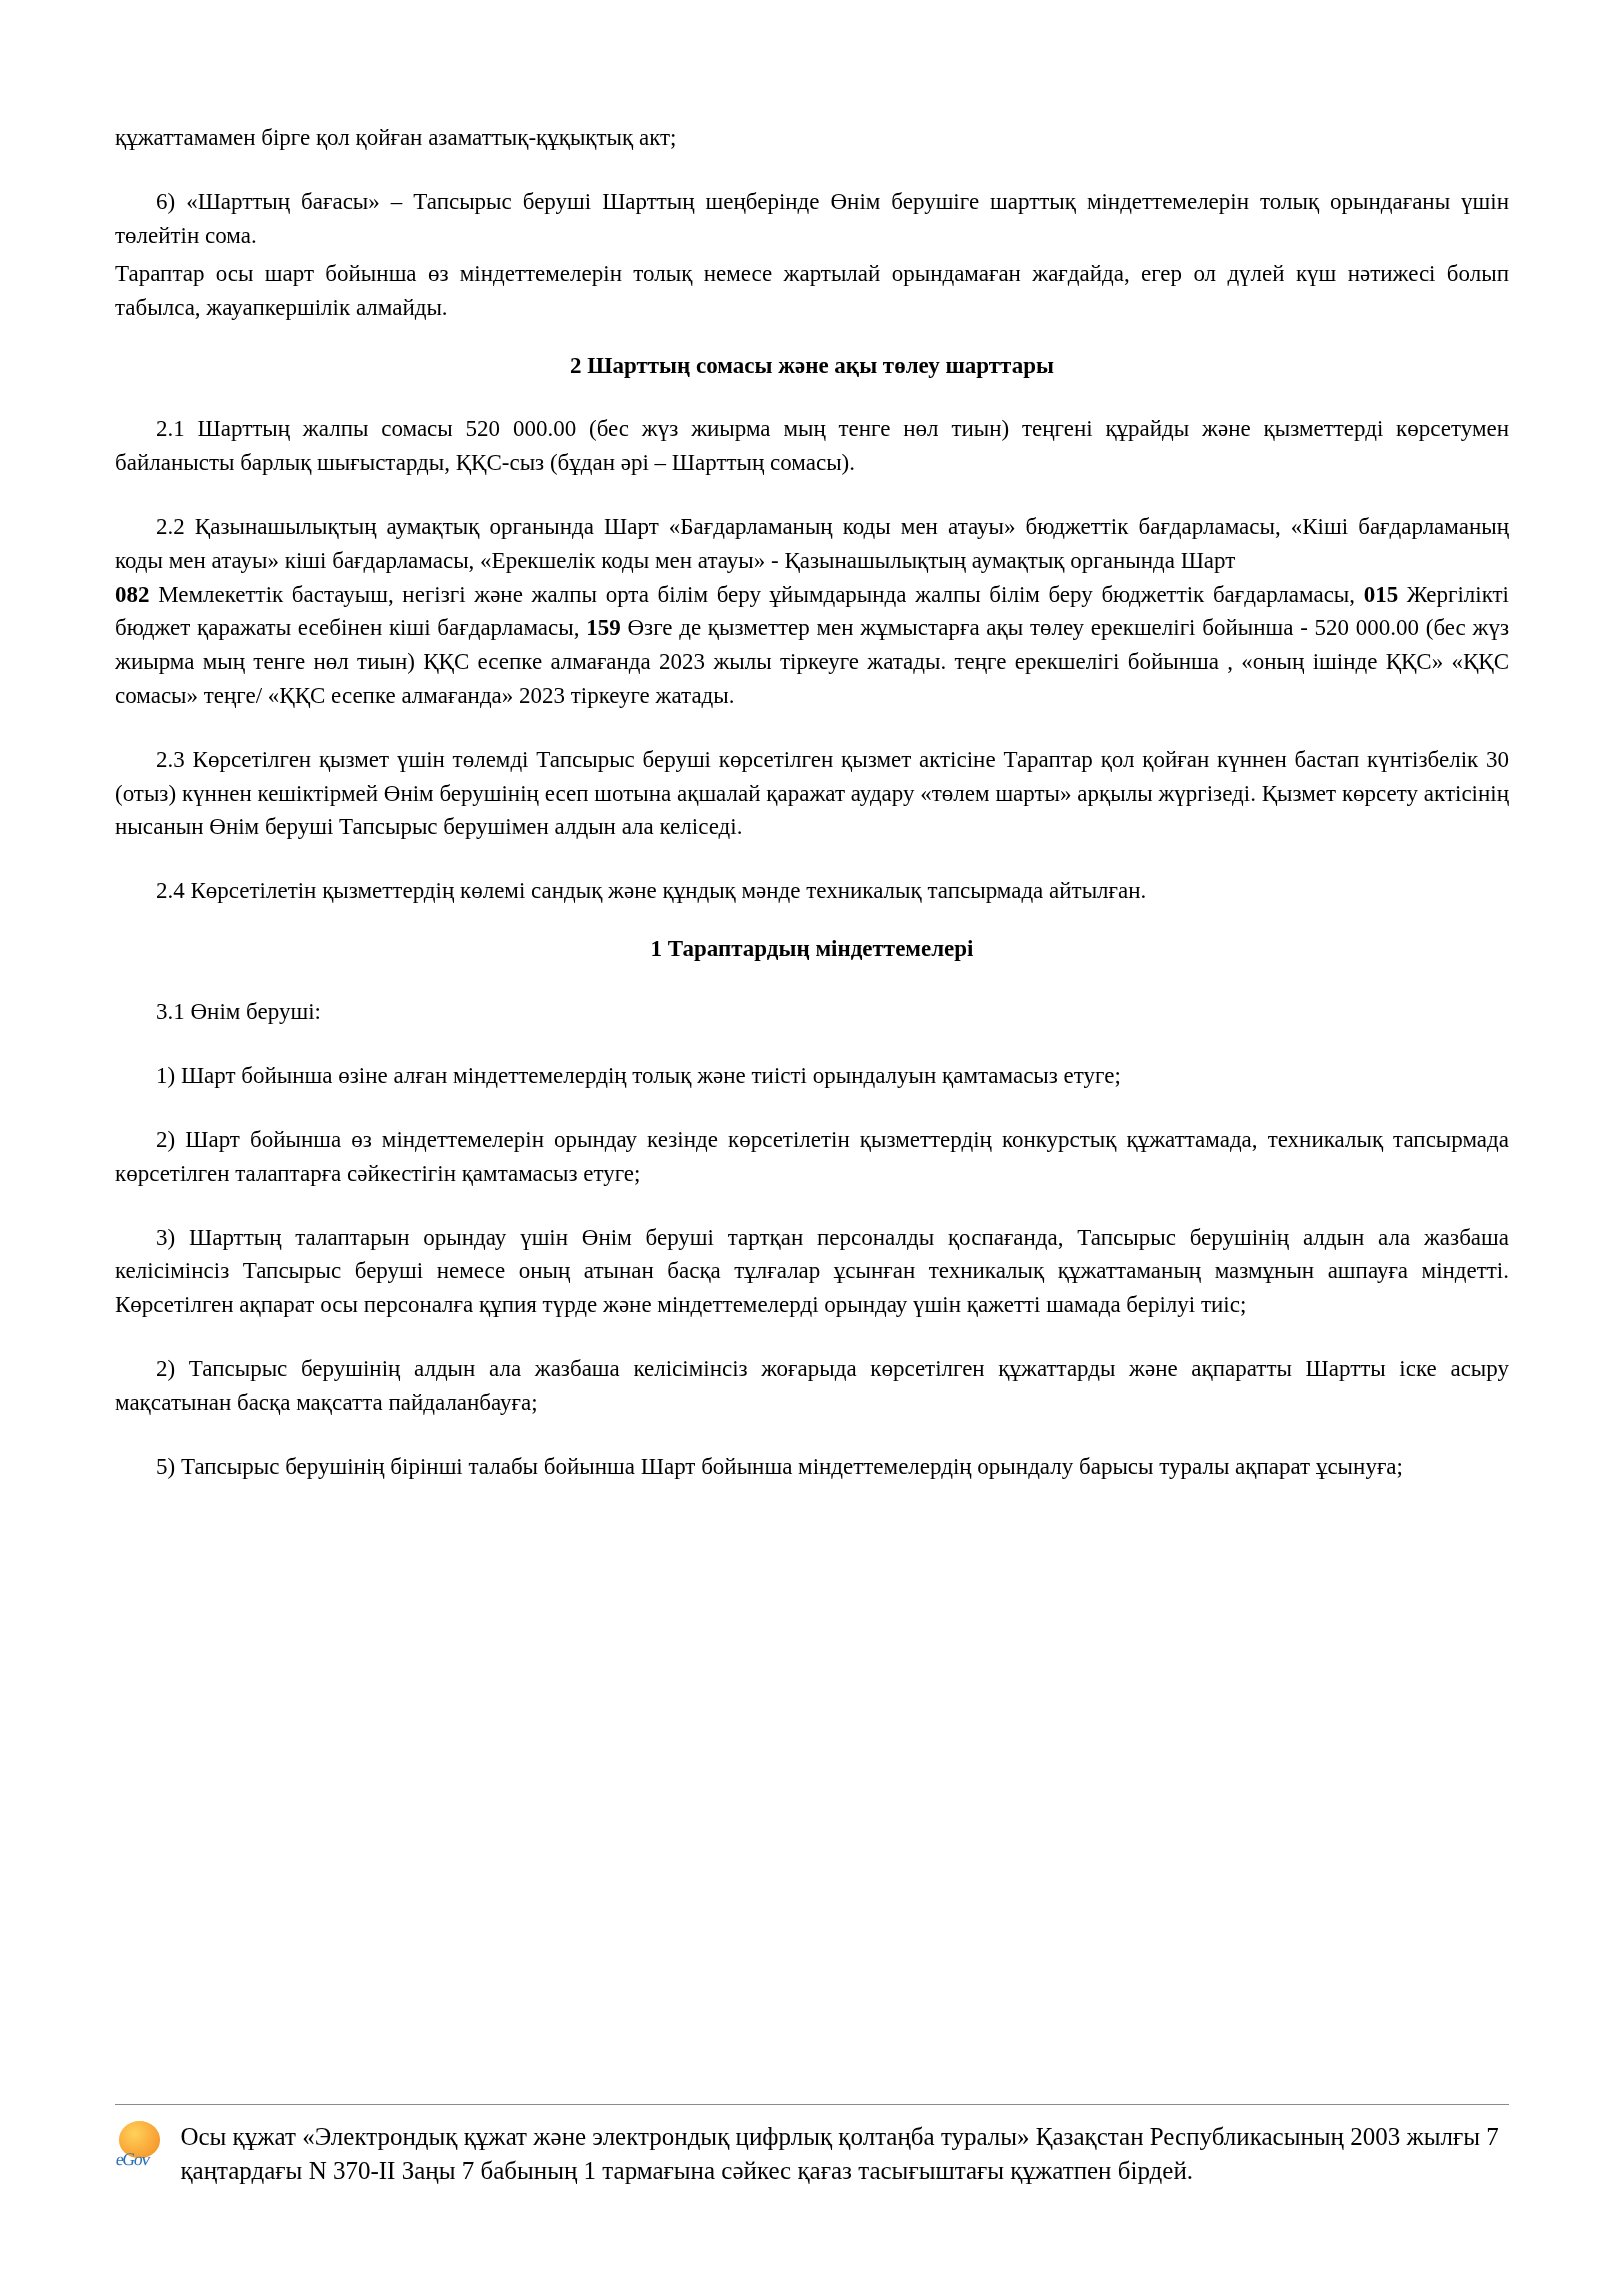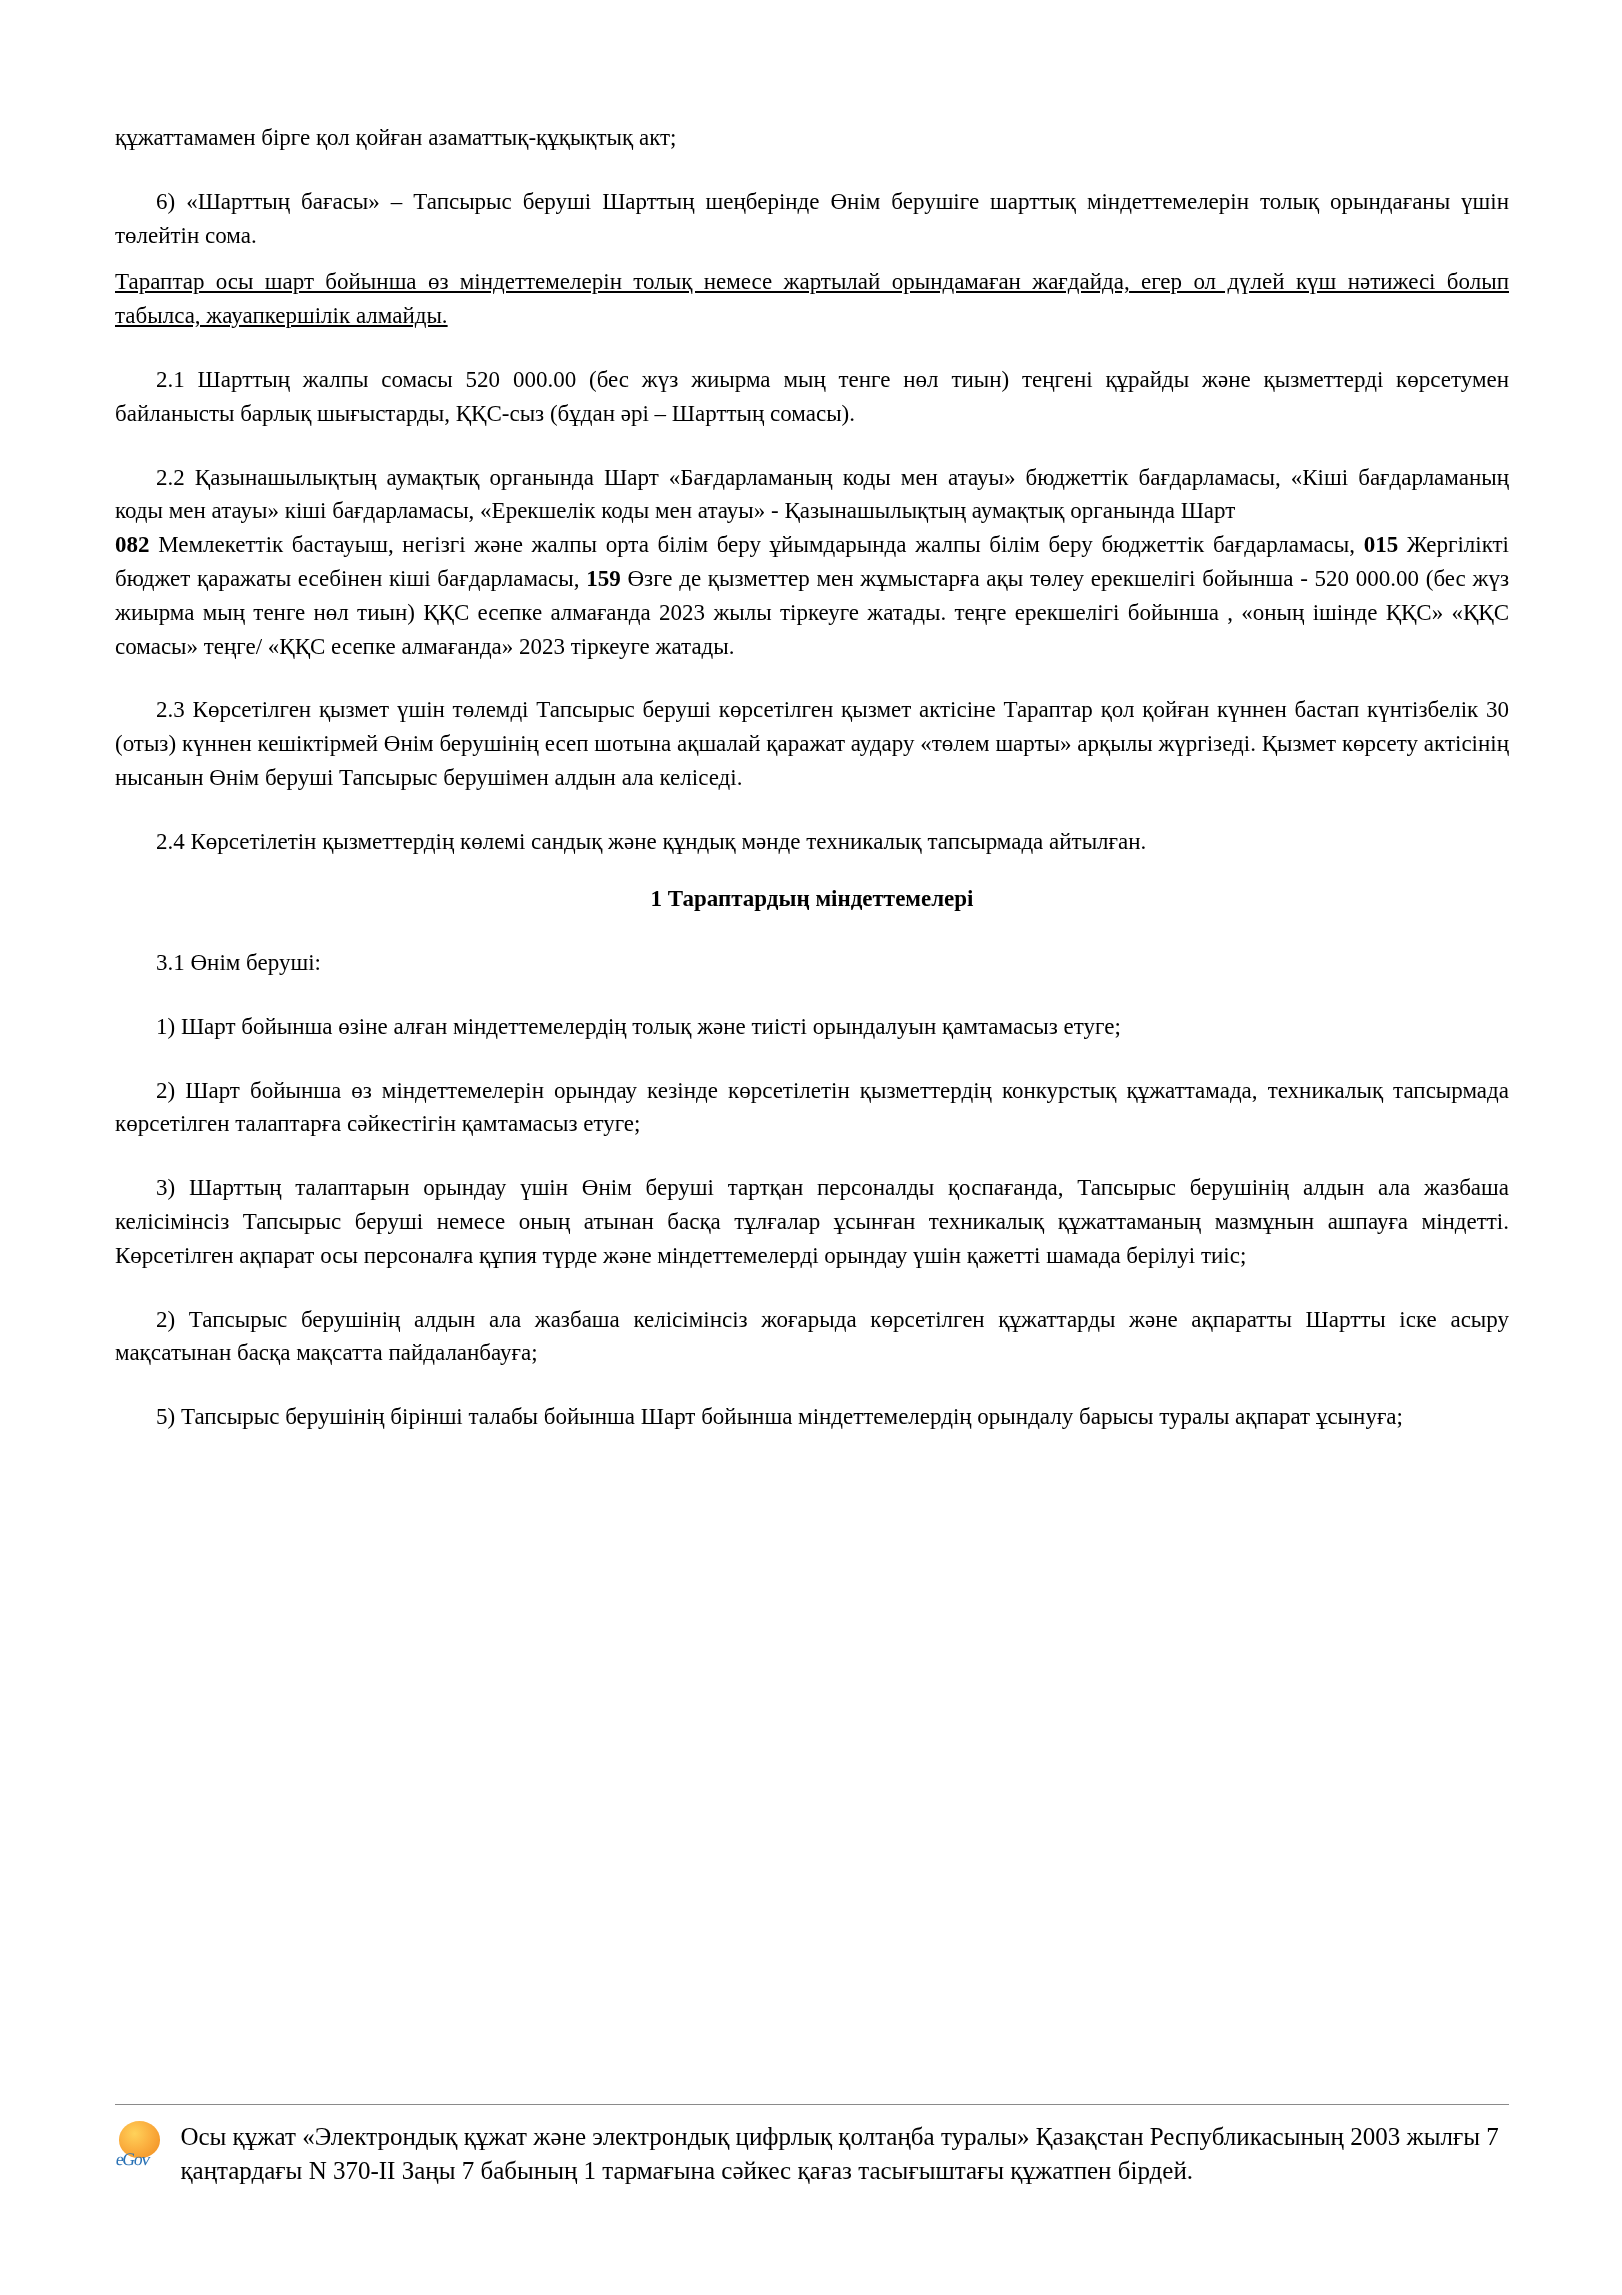--- a/index.html
+++ b/index.html
@@ -34,22 +34,21 @@
     text-justify: inter-word;
     hyphens: none;
   }
   p.indent {
     text-indent: 41px;
   }
   p.gap {
     margin-top: 30px;
   }
   p.gap-sm {
-    margin-top: 13px;
-    text-decoration: underline;
+    margin-top: 5px;
   }
   h2.section {
     margin: 23.6px 0 0 0;
     font-size: 23px;
     line-height: 1.47;
     font-weight: bold;
     text-align: center;
   }
   .b {
     font-weight: bold;
@@ -109,20 +108,21 @@
 
 <div class="page">
   <div class="doc-body">
 
     <p class="plain">құжаттамамен бірге қол қойған азаматтық-құқықтық акт;</p>
 
     <p class="indent gap">6) «Шарттың бағасы» – Тапсырыс беруші Шарттың шеңберінде Өнім берушіге шарттық міндеттемелерін толық орындағаны үшін төлейтін сома.</p>
 
     <p class="plain gap-sm">Тараптар осы шарт бойынша өз міндеттемелерін толық немесе жартылай орындамаған жағдайда, егер ол дүлей күш нәтижесі болып табылса, жауапкершілік алмайды.</p>
 
+    <h2 class="section">2 Шарттың сомасы және ақы төлеу шарттары</h2>
 
     <p class="indent gap">2.1 Шарттың жалпы сомасы 520 000.00 (бес жүз жиырма мың тенге нөл тиын) теңгені құрайды және қызметтерді көрсетумен байланысты барлық шығыстарды, ҚҚС-сыз (бұдан әрі – Шарттың сомасы).</p>
 
     <p class="indent gap"><span>2.2 Қазынашылықтың аумақтық органында Шарт «Бағдарламаның коды мен атауы» бюджеттік бағдарламасы, «Кіші бағдарламаның коды мен атауы» кіші бағдарламасы, «Ерекшелік коды мен атауы» - Қазынашылықтың аумақтық органында Шарт</span>
       <br><span class="b">082</span><span> Мемлекеттік бастауыш, негізгі және жалпы орта білім беру ұйымдарында жалпы білім беру бюджеттік бағдарламасы, </span><span class="b">015</span><span> Жергілікті бюджет қаражаты есебінен кіші бағдарламасы, </span><span class="b">159</span><span> Өзге де қызметтер мен жұмыстарға ақы төлеу ерекшелігі бойынша - 520 000.00 (бес жүз жиырма мың тенге нөл тиын) ҚҚС есепке алмағанда 2023 жылы тіркеуге жатады. теңге ерекшелігі бойынша , «оның ішінде ҚҚС» «ҚҚС сомасы» теңге/ «ҚҚС есепке алмағанда» 2023 тіркеуге жатады.</span></p>
 
     <p class="indent gap">2.3 Көрсетілген қызмет үшін төлемді Тапсырыс беруші көрсетілген қызмет актісіне Тараптар қол қойған күннен бастап күнтізбелік 30 (отыз) күннен кешіктірмей Өнім берушінің есеп шотына ақшалай қаражат аудару «төлем шарты» арқылы жүргізеді. Қызмет көрсету актісінің нысанын Өнім беруші Тапсырыс берушімен алдын ала келіседі.</p>
 
     <p class="indent gap">2.4 Көрсетілетін қызметтердің көлемі сандық және құндық мәнде техникалық тапсырмада айтылған.</p>
 

